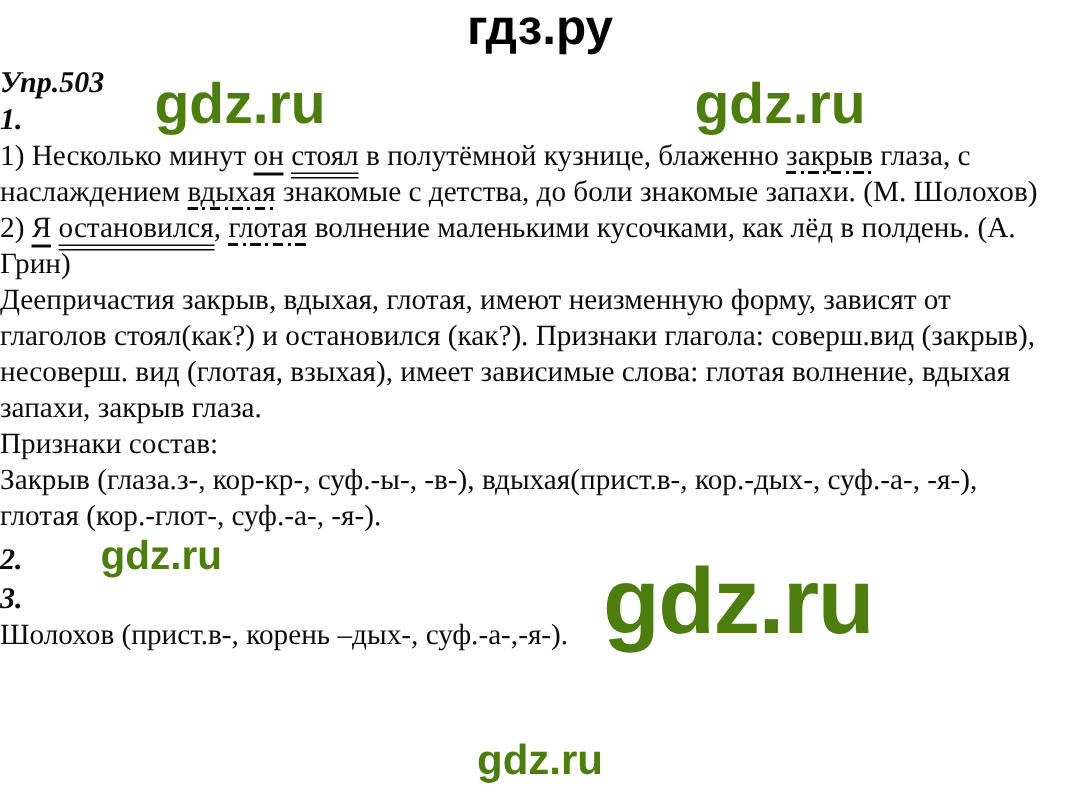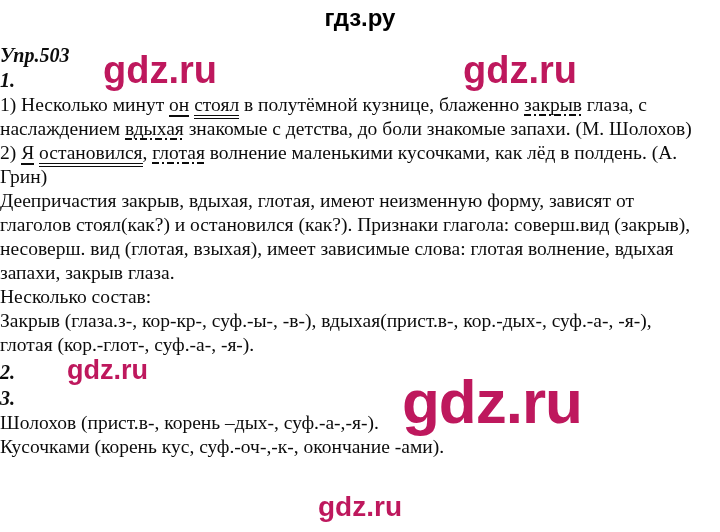--- a/index.html
+++ b/index.html
@@ -5,21 +5,21 @@
   html,body{margin:0;padding:0;}
   body{
     width:720px;height:532px;
     background:#ffffff;color:#0c0c0c;
     font-family:"Liberation Serif", serif;
     position:relative;overflow:hidden;
   }
   .site-header{
     text-align:center;
     font-family:"Liberation Sans", sans-serif;
-    font-weight:bold;font-size:24px;line-height:30px;
+    font-weight:bold;font-size:33px;line-height:30px;
     padding-top:3px;color:#000;
   }
   .content{
     padding:10px 12px 0 0;
     font-size:19.5px;line-height:24px;
   }
   .ex-label{
     font-weight:bold;font-style:italic;font-size:20px;line-height:24px;
   }
   .num{
@@ -35,21 +35,21 @@
       #0c0c0c 0 7px, transparent 7px 10px,
       #0c0c0c 10px 12px, transparent 12px 15px);
     background-repeat:no-repeat;
     background-position:0 100%;
     background-size:100% 2px;
     padding-bottom:1px;
   }
   
   .wm{
     font-family:"Liberation Sans", sans-serif;
-    font-weight:bold;color:#be185d;white-space:nowrap;
+    font-weight:bold;color:#4d7c0f;white-space:nowrap;
   }
   .wm-abs{position:absolute;}
   .wm-inline-left{left:103px;top:49px;font-size:38px;}
   .wm-inline-right{left:463px;top:49px;font-size:38px;}
   .wm-big{left:402px;top:366px;font-size:62px;letter-spacing:-1px;}
   .wm-bottom{left:50%;transform:translateX(-50%);top:491px;font-size:28px;}
   .sec2-row{display:flex;align-items:baseline;}
   .wm-sec2{font-size:27px;margin-left:52px;line-height:26px;}
 </style>
 </head>
@@ -58,30 +58,29 @@
 <div class="site-header">гдз.ру</div>
 
 <div class="content">
   <div class="ex-label">Упр.503</div>
   <div class="num">1.</div>
 
   <p class="para"><span>1) Несколько минут </span><span class="u-single">он</span><span> </span><span class="u-double">стоял</span><span> в полутёмной кузнице, блаженно </span><span class="u-dashdot">закрыв</span><span> глаза, с наслаждением </span><span class="u-dashdot">вдыхая</span><span> знакомые с детства, до боли знакомые запахи. (М. Шолохов) 2) </span><span class="u-single">Я</span><span> </span><span class="u-double">остановился</span><span>, </span><span class="u-dashdot">глотая</span><span> волнение маленькими кусочками, как лёд в полдень. (А. Грин)</span></p>
 
   <p class="para">Деепричастия закрыв, вдыхая, глотая, имеют неизменную форму, зависят от глаголов стоял(как?) и остановился (как?). Признаки глагола: соверш.вид (закрыв), несоверш. вид (глотая, взыхая), имеет зависимые слова: глотая волнение, вдыхая запахи, закрыв глаза.</p>
 
-  <p class="para">Несколько состав:</p>
+  <p class="para">Признаки состав:</p>
   <p class="para">Закрыв (глаза.з-, кор-кр-, суф.-ы-, -в-), вдыхая(прист.в-, кор.-дых-, суф.-а-, -я-), глотая (кор.-глот-, суф.-а-, -я-).</p>
 
   <div class="sec2-row">
     <span class="num">2.</span>
     <span class="wm wm-sec2">gdz.ru</span>
   </div>
 
 
   <div class="num">3.</div>
   <p class="para">Шолохов (прист.в-, корень –дых-, суф.-а-,-я-).</p>
-  <p class="para">Кусочками (корень кус, суф.-оч-,-к-, окончание -ами).</p>
 </div>
 
 <div class="wm wm-abs wm-inline-left">gdz.ru</div>
 <div class="wm wm-abs wm-inline-right">gdz.ru</div>
 <div class="wm wm-abs wm-big">gdz.ru</div>
 <div class="wm wm-abs wm-bottom">gdz.ru</div>
 
 </body></html>

